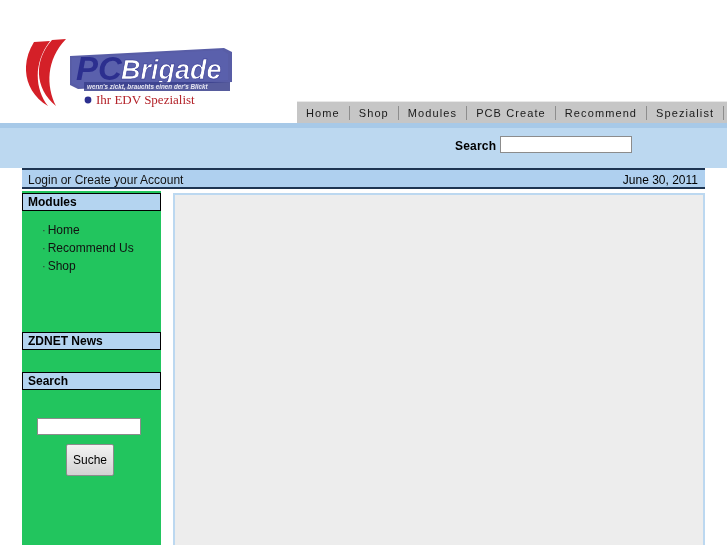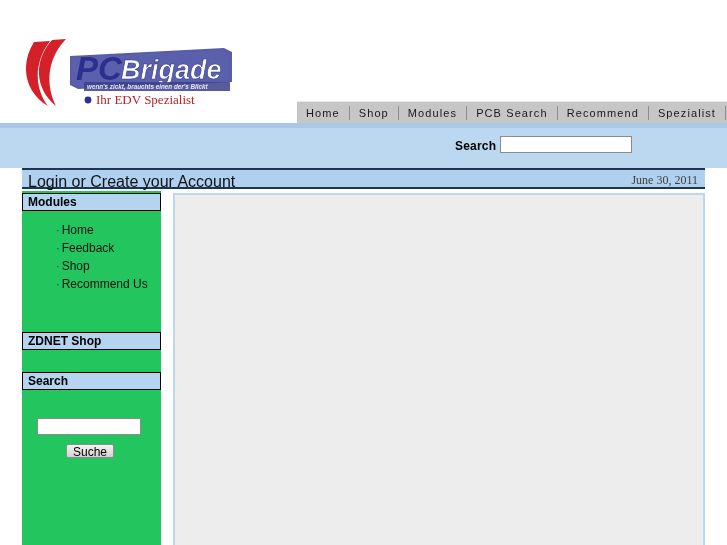--- a/index.html
+++ b/index.html
@@ -120,30 +120,29 @@
     height: 21px;
     background: #afd0ef;
     border-top: 2px solid #1e3552;
     border-bottom: 2px solid #1e3552;
     box-sizing: border-box;
   }
   #login-text {
     position: absolute;
     left: 6px;
     top: 3px;
-    font-size: 16px;
+    font-size: 12px;
     color: #111;
   }
   #date-text {
     position: absolute;
     right: 7px;
     top: 3px;
     font-size: 12px;
-    color: #404040;
-    font-family: Liberation Serif, serif;
+    color: #000000;
   }
 
   
   #page-body {
     position: absolute;
     left: 0;
     top: 191px;
     width: 727px;
     height: 354px;
     background: #ffffff;
@@ -177,22 +176,21 @@
     top: 30px;
     width: 139px;
     margin: 0;
     padding: 0;
     list-style: none;
   }
   .module-list li {
     font-size: 12px;
     color: #111;
     line-height: 18px;
-    padding-left: 6px;
-    margin-left: 28px;
+    padding-left: 20px;
   }
   .bullet {
     color: #333;
     font-size: 11px;
     padding-right: 2px;
   }
   #zdnet-title { position: absolute; left: 0; top: 141px; width: 139px; }
   #search-title { position: absolute; left: 0; top: 181px; width: 139px; }
 
   #side-search-input {
@@ -207,21 +205,21 @@
     font-family: "Liberation Sans", sans-serif;
     font-size: 11px;
     padding: 0 2px;
     outline: none;
   }
   #side-search-button {
     position: absolute;
     left: 44px;
     top: 253px;
     width: 48px;
-    height: 14px;
+    height: 32px;
     background: linear-gradient(#f3f3f3, #d2d2d2);
     border: 1px solid #8c8c8c;
     border-radius: 2px;
     box-sizing: border-box;
     font-family: "Liberation Sans", sans-serif;
     font-size: 12px;
     color: #000;
     cursor: pointer;
     padding: 0;
   }
@@ -270,21 +268,21 @@
     </svg>
   </div>
 
   <div id="topnav">
     <a class="navitem" href="#">Home</a>
     <span class="navsep"></span>
     <a class="navitem" href="#">Shop</a>
     <span class="navsep"></span>
     <a class="navitem" href="#">Modules</a>
     <span class="navsep"></span>
-    <a class="navitem" href="#">PCB Search</a>
+    <a class="navitem" href="#">PCB Create</a>
     <span class="navsep"></span>
     <a class="navitem" href="#">Recommend</a>
     <span class="navsep"></span>
     <a class="navitem" href="#">Spezialist</a>
     <span class="navsep"></span>
   </div>
 </div>
 
 <div id="bluestrip-top"></div>
 <div id="blueband">
@@ -302,31 +300,28 @@
 <div id="page-body">
 
   <div id="sidebar">
 
     <div class="block-title" id="modules-title">Modules</div>
     <ul class="module-list">
       <li>
         <span class="bullet">·</span><span>Home</span>
       </li>
       <li>
-        <span class="bullet">·</span><span>Feedback</span>
+        <span class="bullet">·</span><span>Recommend Us</span>
       </li>
       <li>
         <span class="bullet">·</span><span>Shop</span>
       </li>
-      <li>
-        <span class="bullet">·</span><span>Recommend Us</span>
-      </li>
     </ul>
 
-    <div class="block-title" id="zdnet-title">ZDNET Shop</div>
+    <div class="block-title" id="zdnet-title">ZDNET News</div>
 
     <div class="block-title" id="search-title">Search</div>
     <input id="side-search-input" type="text" value="" placeholder="" style="">
     <button id="side-search-button">Suche</button>
   </div>
 
   <div id="content">
     <span></span>
   </div>
 </div>

